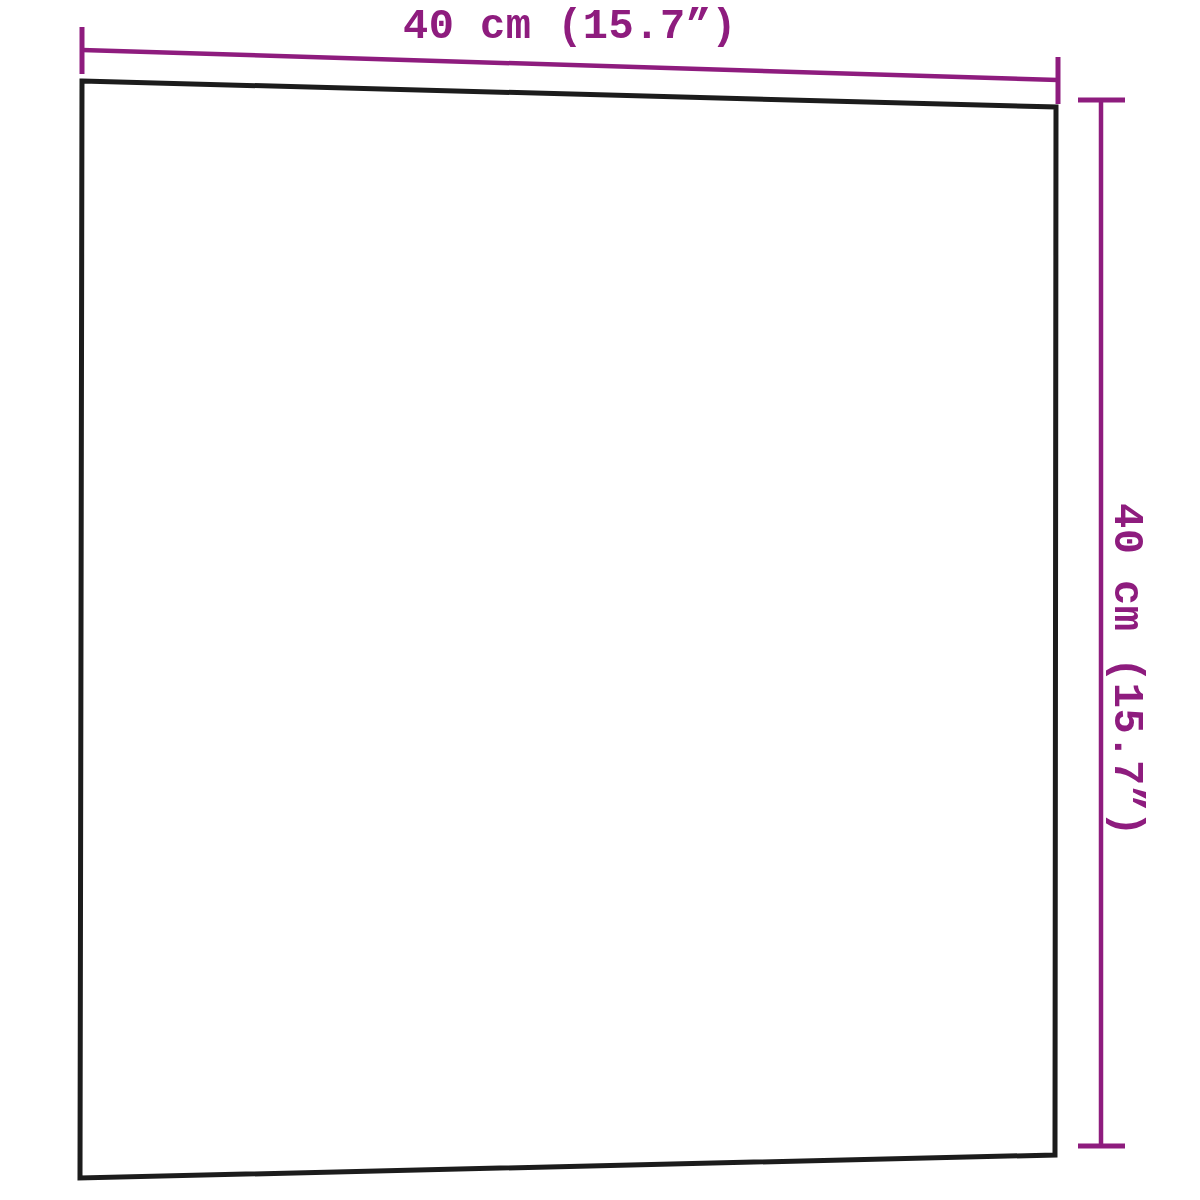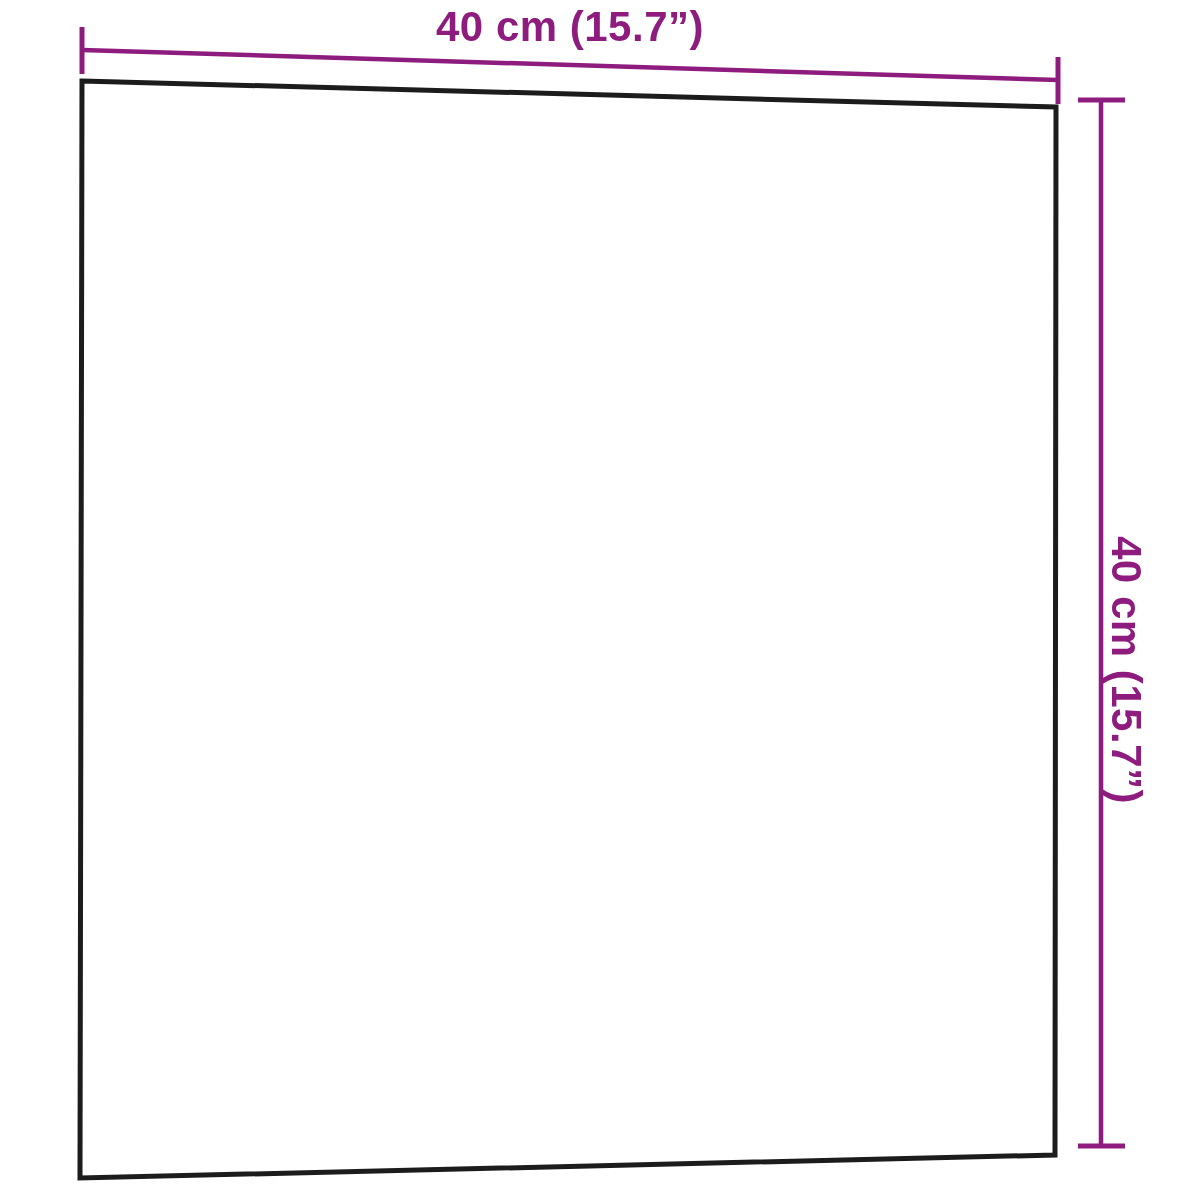--- a/index.html
+++ b/index.html
@@ -11,21 +11,21 @@
     margin: 0;
     padding: 0;
     background: var(--background);
   }
   .canvas {
     position: relative;
     width: 1200px;
     height: 1200px;
     background: var(--background);
     overflow: hidden;
-    font-family: Liberation Sans, sans-serif;
+    font-family: Liberation Mono, monospace;
   }
   .diagram-svg {
     position: absolute;
     left: 0;
     top: 0;
     width: 1200px;
     height: 1200px;
   }
   .board-outline {
     fill: none;

